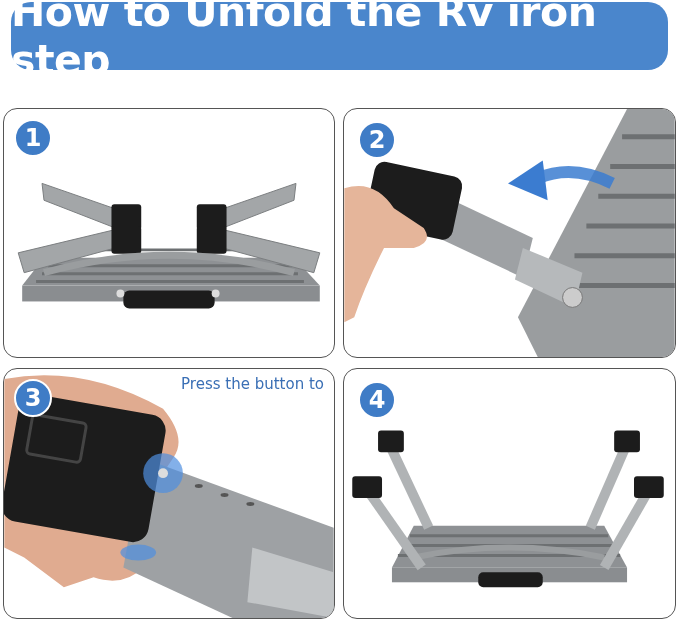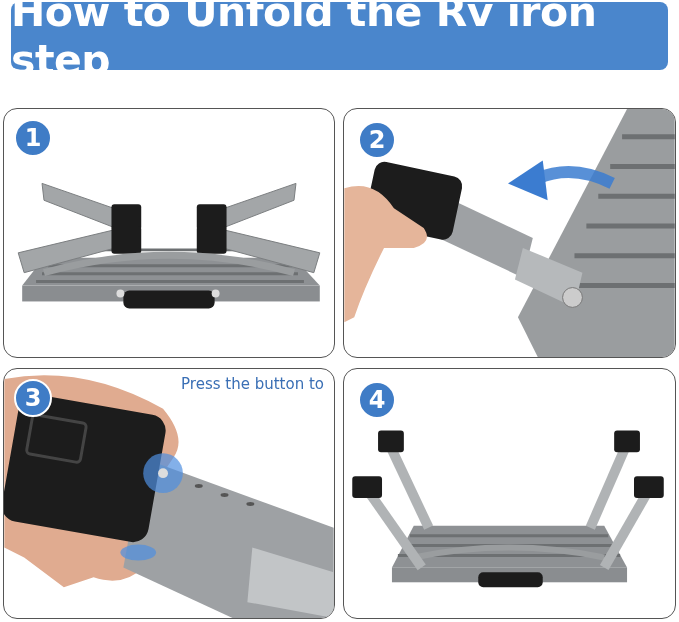--- a/index.html
+++ b/index.html
@@ -1,21 +1,21 @@
 <!DOCTYPE html>
 <html><head>
 <meta charset="utf-8">
 <style>
   * { box-sizing: border-box; margin: 0; padding: 0; }
   html, body { width: 679px; height: 622px; background: #ffffff; overflow: hidden; }
   body { position: relative; font-family: "DejaVu Sans", "Liberation Sans", sans-serif; }
 
   .title-banner {
     position: absolute; left: 11px; top: 2px; width: 657px; height: 68px;
-    background: #4a86cc; border-radius: 8px;
+    background: #4a86cc; border-radius: 20px;
     display: flex; align-items: center; justify-content: center;
   }
   .title-text {
     color: #ffffff; font-weight: bold; font-size: 41px; letter-spacing: -0.5px;
     font-family: "DejaVu Sans", sans-serif;
   }
 
   .panel {
     position: absolute; border: 1.5px solid #555; border-radius: 14px;
     background: #fff; overflow: hidden;

